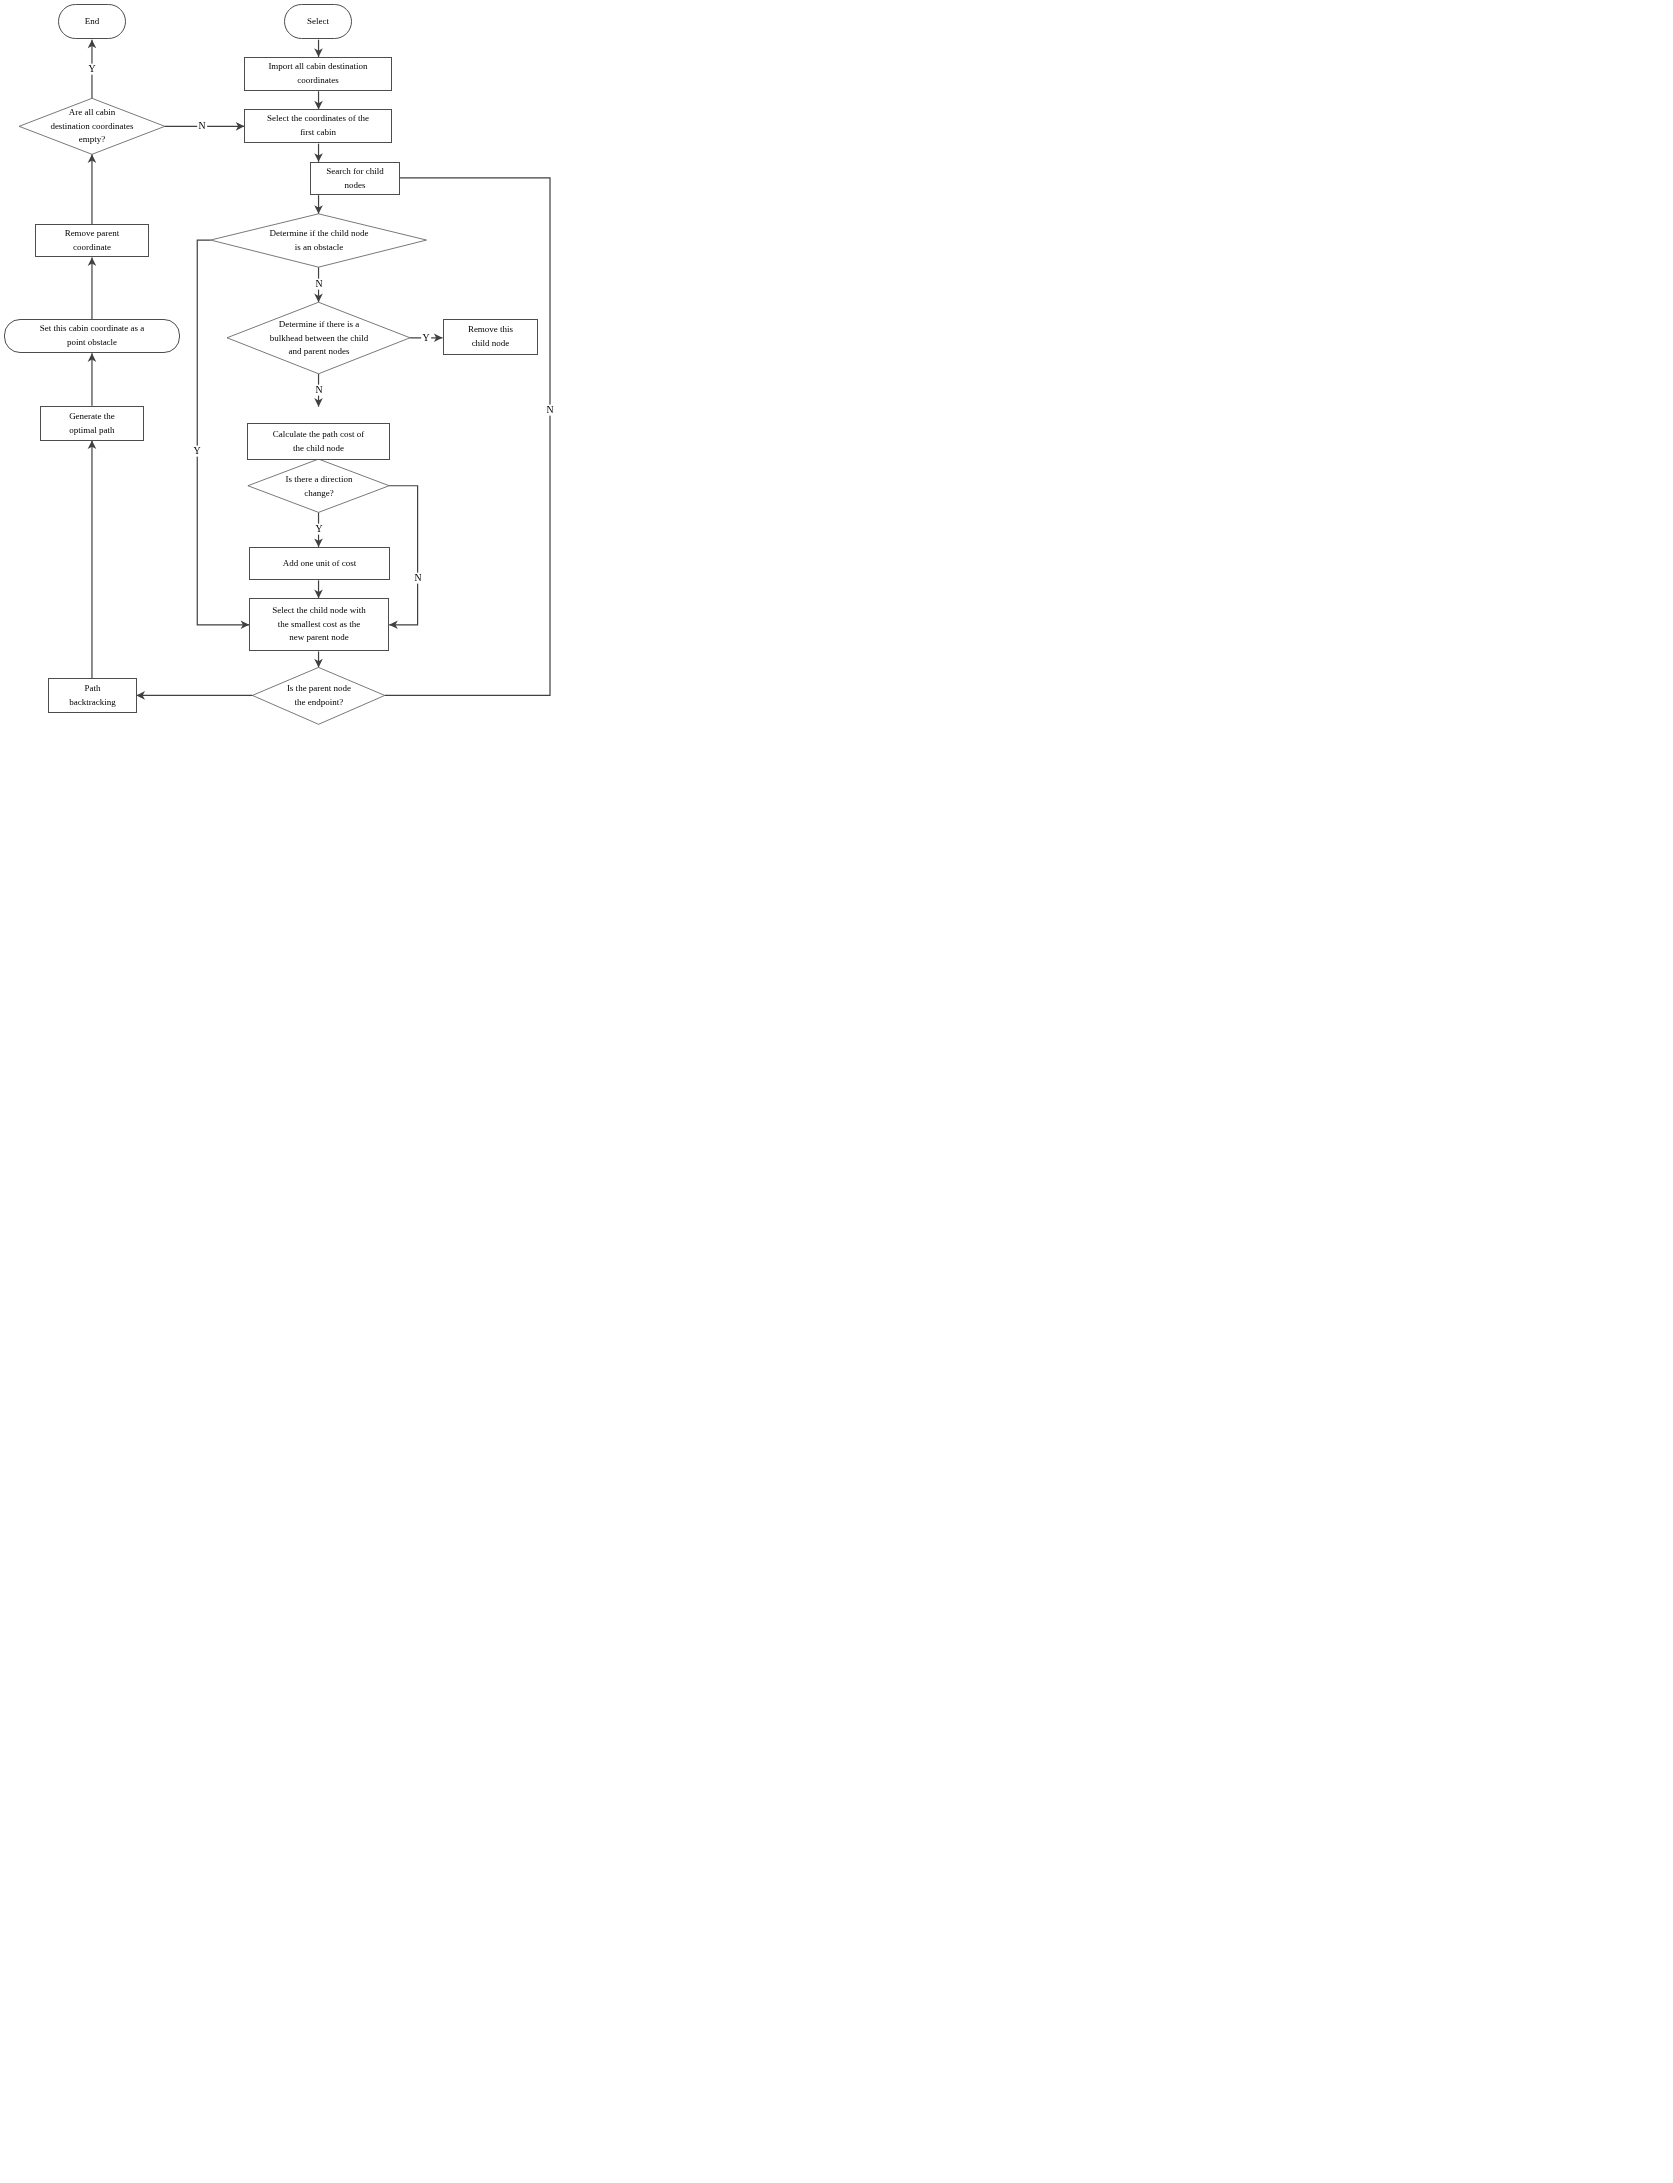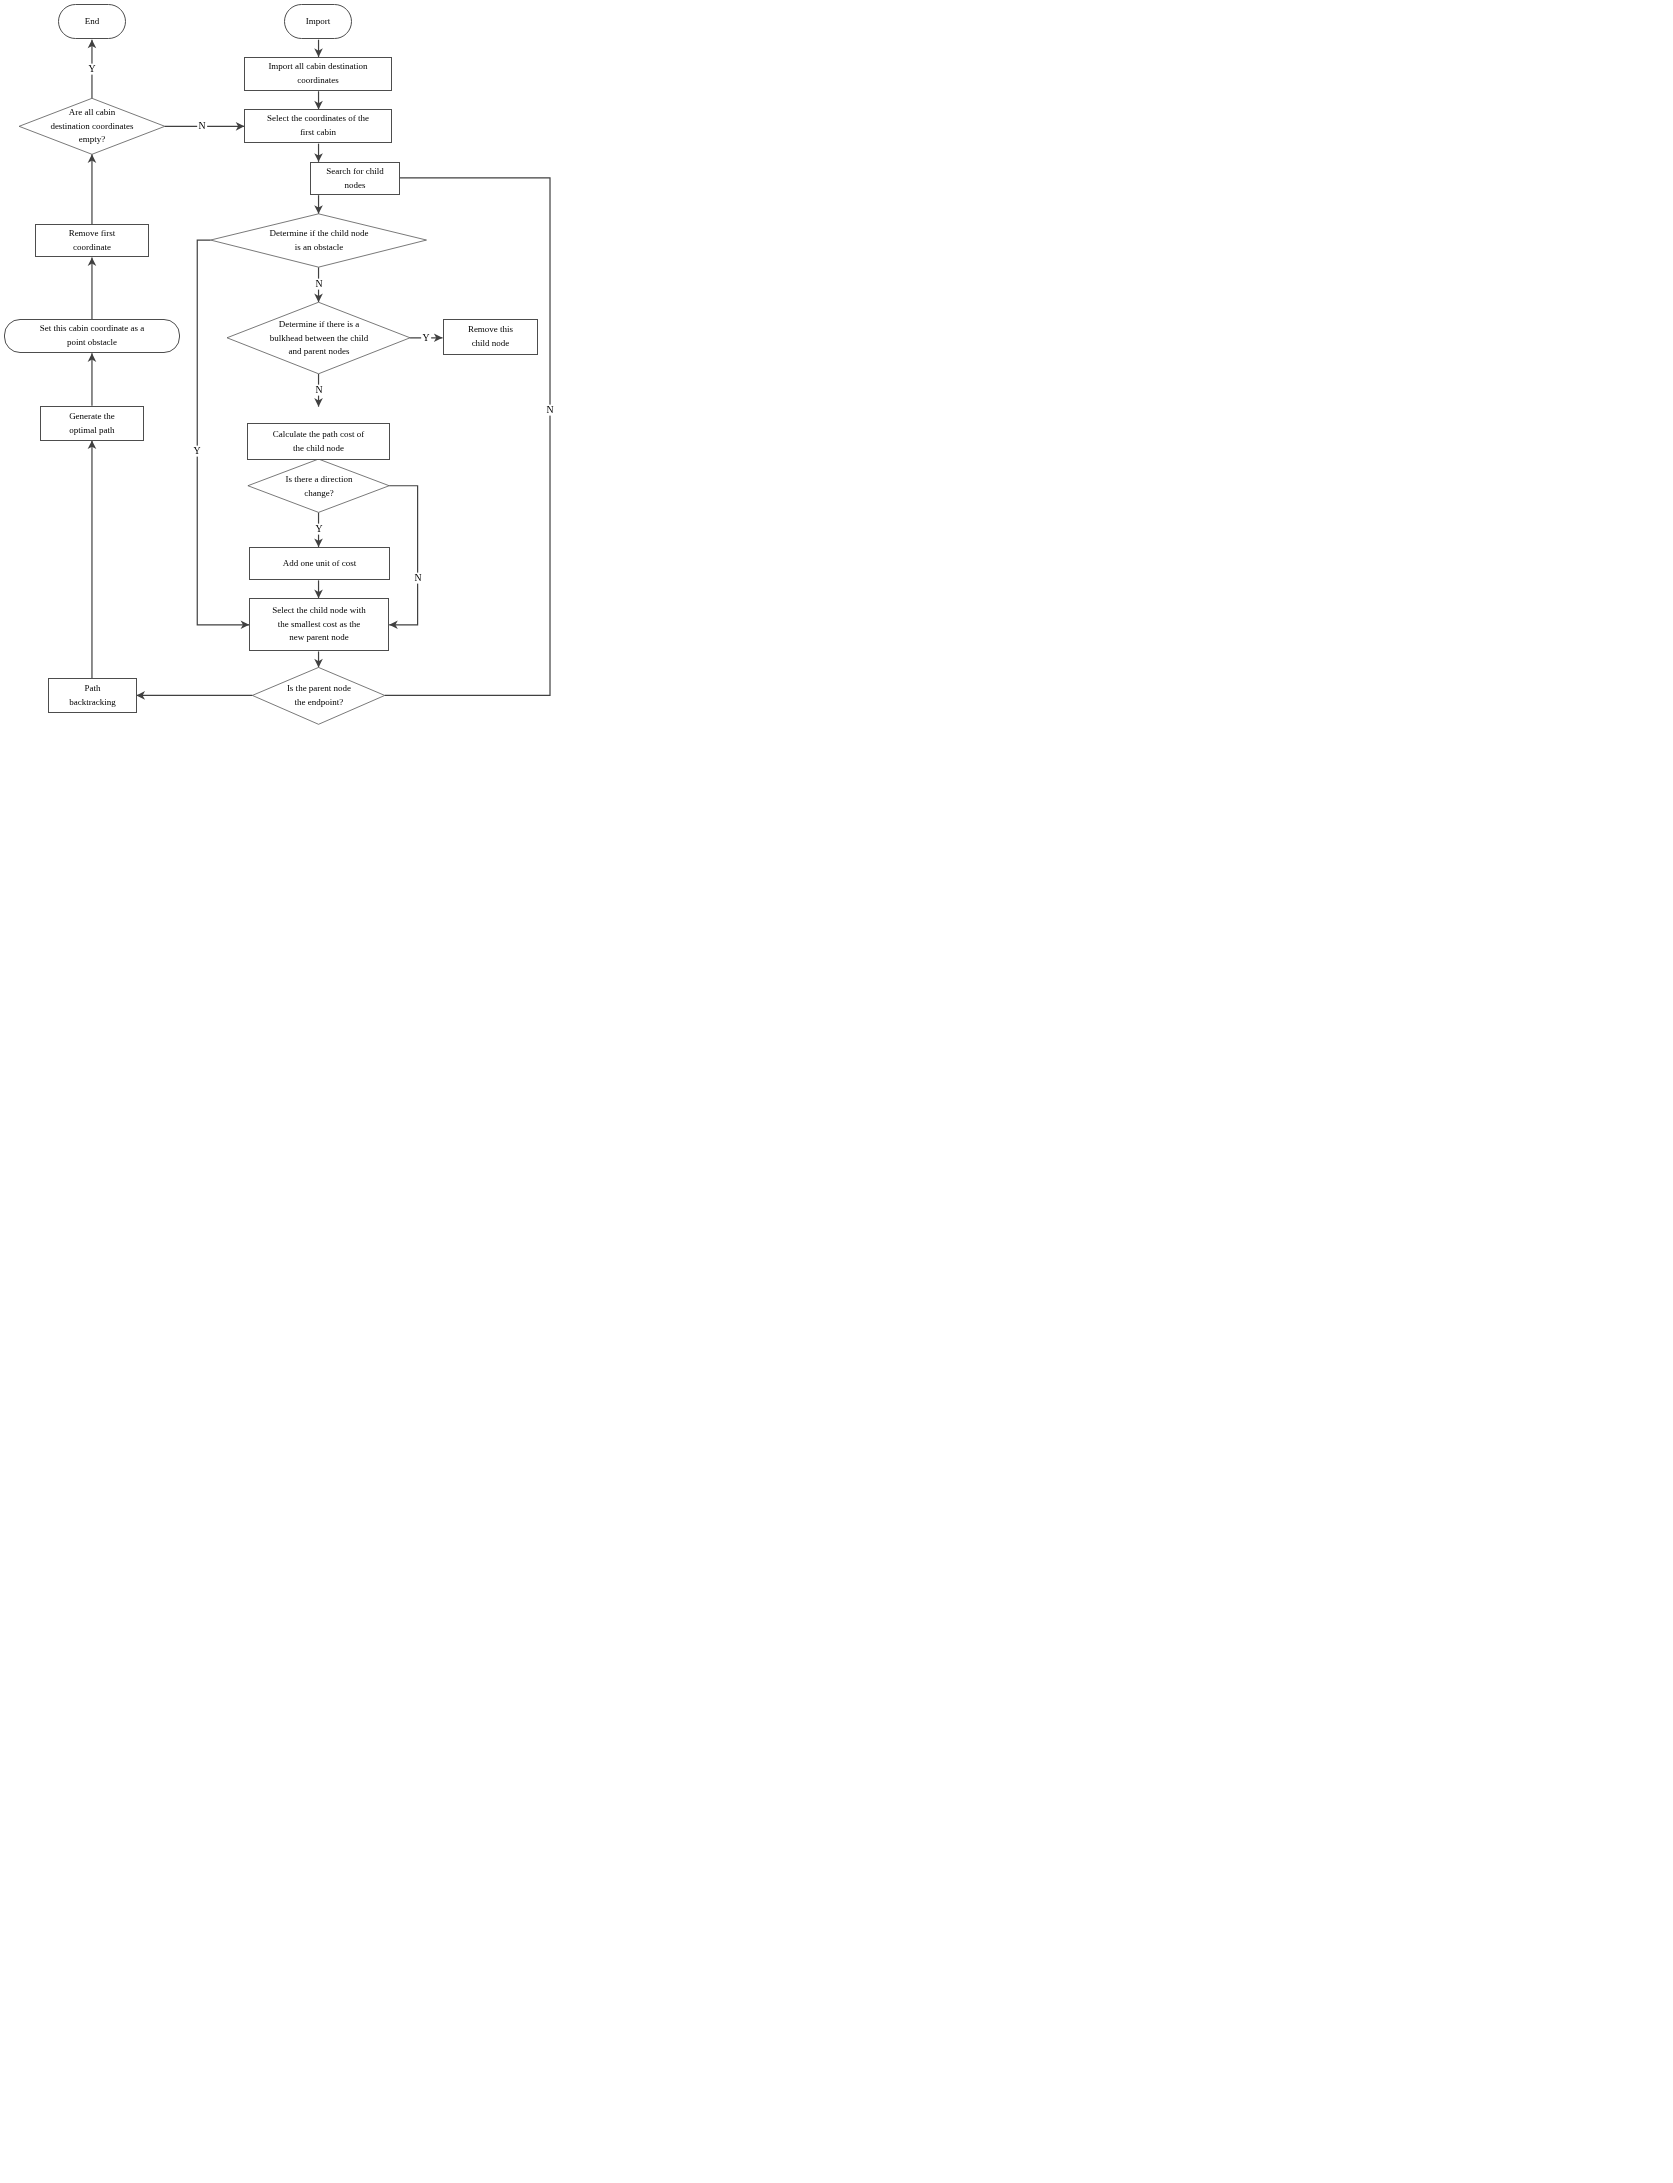--- a/index.html
+++ b/index.html
@@ -86,21 +86,21 @@
     <polyline points="866,1565 1238,1565 1238,400 818,400" marker-end="url(#arrow)"></polyline>
 
     <polygon class="diamond" points="207,221 371,284 207,347 43,284"></polygon>
     <polygon class="diamond" points="717,481 960,540 717,601 474,540"></polygon>
     <polygon class="diamond" points="717,680 923,760 717,841 511,760"></polygon>
     <polygon class="diamond" points="717,1033 876,1093 717,1153 558,1093"></polygon>
     <polygon class="diamond" points="717,1502 866,1565 717,1630 568,1565"></polygon>
   </svg>
 
   <div class="node oval" style="left:58px;top:4.4px;width:68px;height:35px;"><span>End</span></div>
-  <div class="node oval" style="left:284px;top:4.4px;width:68px;height:35px;"><span>Import</span></div>
+  <div class="node oval" style="left:284px;top:4.4px;width:68px;height:35px;"><span>Select</span></div>
 
   <div class="node box" style="left:244px;top:57px;width:148px;height:34px;"><span>Import all cabin destination
 coordinates</span></div>
   <div class="node box" style="left:244px;top:109px;width:148px;height:34px;"><span>Select the coordinates of the
 first cabin</span></div>
   <div class="node box" style="left:274px;top:162px;width:90px;height:33px;margin-left:36px;"><span>Search for child
 nodes</span></div>
   <div class="node box" style="left:443px;top:319px;width:95px;height:36px;"><span>Remove this
 child node</span></div>
   <div class="node box" style="left:247px;top:407px;width:143px;height:37px;margin-top:16px;"><span>Calculate the path cost of
@@ -108,21 +108,21 @@
   <div class="node box" style="left:249px;top:547px;width:141px;height:33px;"><span>Add one unit of cost</span></div>
   <div class="node box" style="left:249px;top:598px;width:140px;height:53px;"><span>Select the child node with
 the smallest cost as the
 new parent node</span></div>
   <div class="node box" style="left:48px;top:678px;width:89px;height:35px;"><span>Path
 backtracking</span></div>
   <div class="node box" style="left:40px;top:406px;width:104px;height:35px;"><span>Generate the
 optimal path</span></div>
   <div class="node box" style="left:4px;top:319px;width:176px;height:34px;border-radius:16px;"><span>Set this cabin coordinate as a
 point obstacle</span></div>
-  <div class="node box" style="left:35px;top:224px;width:114px;height:33px;"><span>Remove first
+  <div class="node box" style="left:35px;top:224px;width:114px;height:33px;"><span>Remove parent
 coordinate</span></div>
 
   <div class="dlabel" style="left:92px;top:126px;width:124px;">Are all cabin
 destination coordinates
 empty?</div>
   <div class="dlabel" style="left:319px;top:240px;width:187px;">Determine if the child node
 is an obstacle</div>
   <div class="dlabel" style="left:319px;top:338px;width:160px;">Determine if there is a
 bulkhead between the child
 and parent nodes</div>

